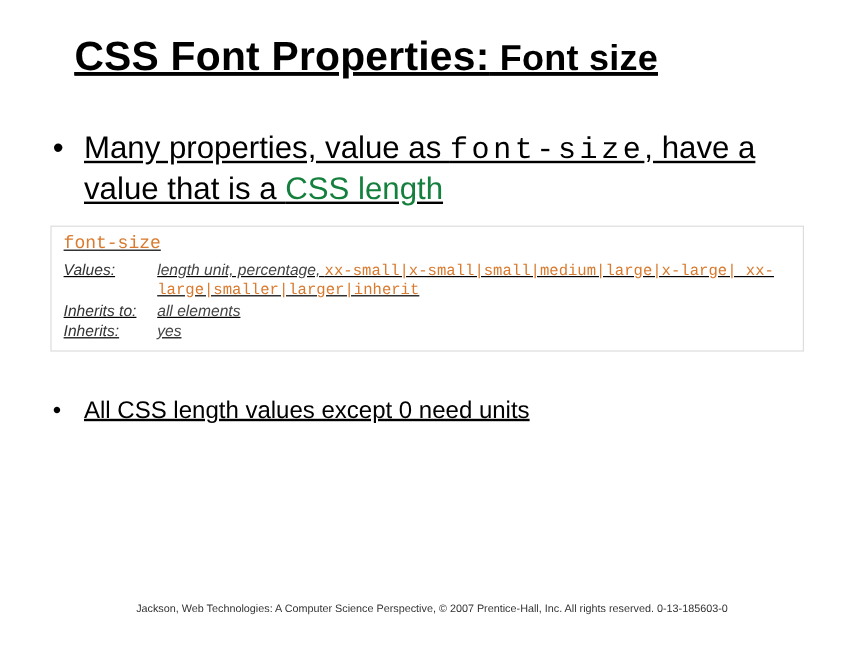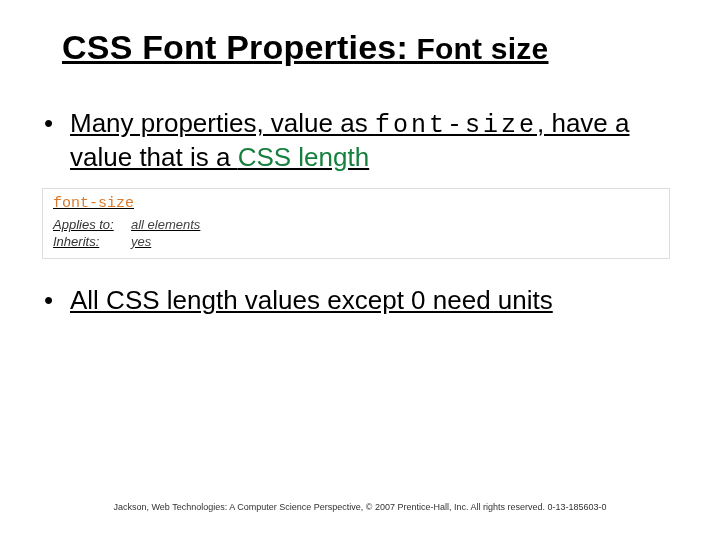--- a/index.html
+++ b/index.html
@@ -14,21 +14,21 @@
   .mono { font-family: "Courier New", monospace; letter-spacing: 3px; font-size: 25px; }
   .link { color: #15803d; }
   .spec { margin: 14px 0 0 42px; width: 628px; border: 1px solid #ddd; font-size: 14px; padding: 6px 10px 8px 10px; }
   .spec .prop { font-family: "Courier New", monospace; color: #d97a2e; font-size: 15px; margin-bottom: 4px; }
   .spec table { border-collapse: collapse; }
   .spec td { vertical-align: top; padding: 1px 0; }
   .spec td.lab { font-style: italic; color: #333; width: 78px; font-size: 13px; }
   .spec td.val { font-style: italic; color: #444; font-size: 13px; }
   .spec .kw { font-family: "Courier New", monospace; font-style: normal; color: #d97a2e; font-size: 13px; }
   .gap { height: 26px; }
-  .bullets2 { margin: 0 0 0 42px; font-size: 26px; width: 620px; }
+  .bullets2 { margin: 12px 0 0 42px; font-size: 20px; width: 620px; }
   .bullets2 li { list-style: none; position: relative; padding-left: 28px; }
   .bullets2 li::before { content: "•"; position: absolute; left: 2px; top: 0; }
   .footer { position: absolute; bottom: 28px; left: 0; width: 720px; text-align: center; font-size: 9px; color: #333; }
 </style>
 </head>
 <body>
 
 <div class="slide">
 
   <h1 class="title">
@@ -38,22 +38,28 @@
   <ul class="bullets">
     <li>
       <span>Many properties, value as </span><span class="mono">font-size</span><span>, have a value that is a </span><span class="link">CSS length</span>
     </li>
   </ul>
 
   <div class="spec">
     <div class="prop">font-size</div>
     <table>
       <tbody>
+          <tr>
+        <td class="lab">Values:</td>
+        <td class="val">
+          <span>length unit, percentage, </span><span class="kw">xx-small|x-small|small|medium|large|x-large| xx-large|smaller|larger|inherit</span>
+        </td>
+      </tr>
       <tr>
-        <td class="lab">Applies to:</td>
+        <td class="lab">Inherits to:</td>
         <td class="val">all elements</td>
       </tr>
       <tr>
         <td class="lab">Inherits:</td>
         <td class="val">yes</td>
       </tr>
     </tbody>
       </table>
   </div>
 

